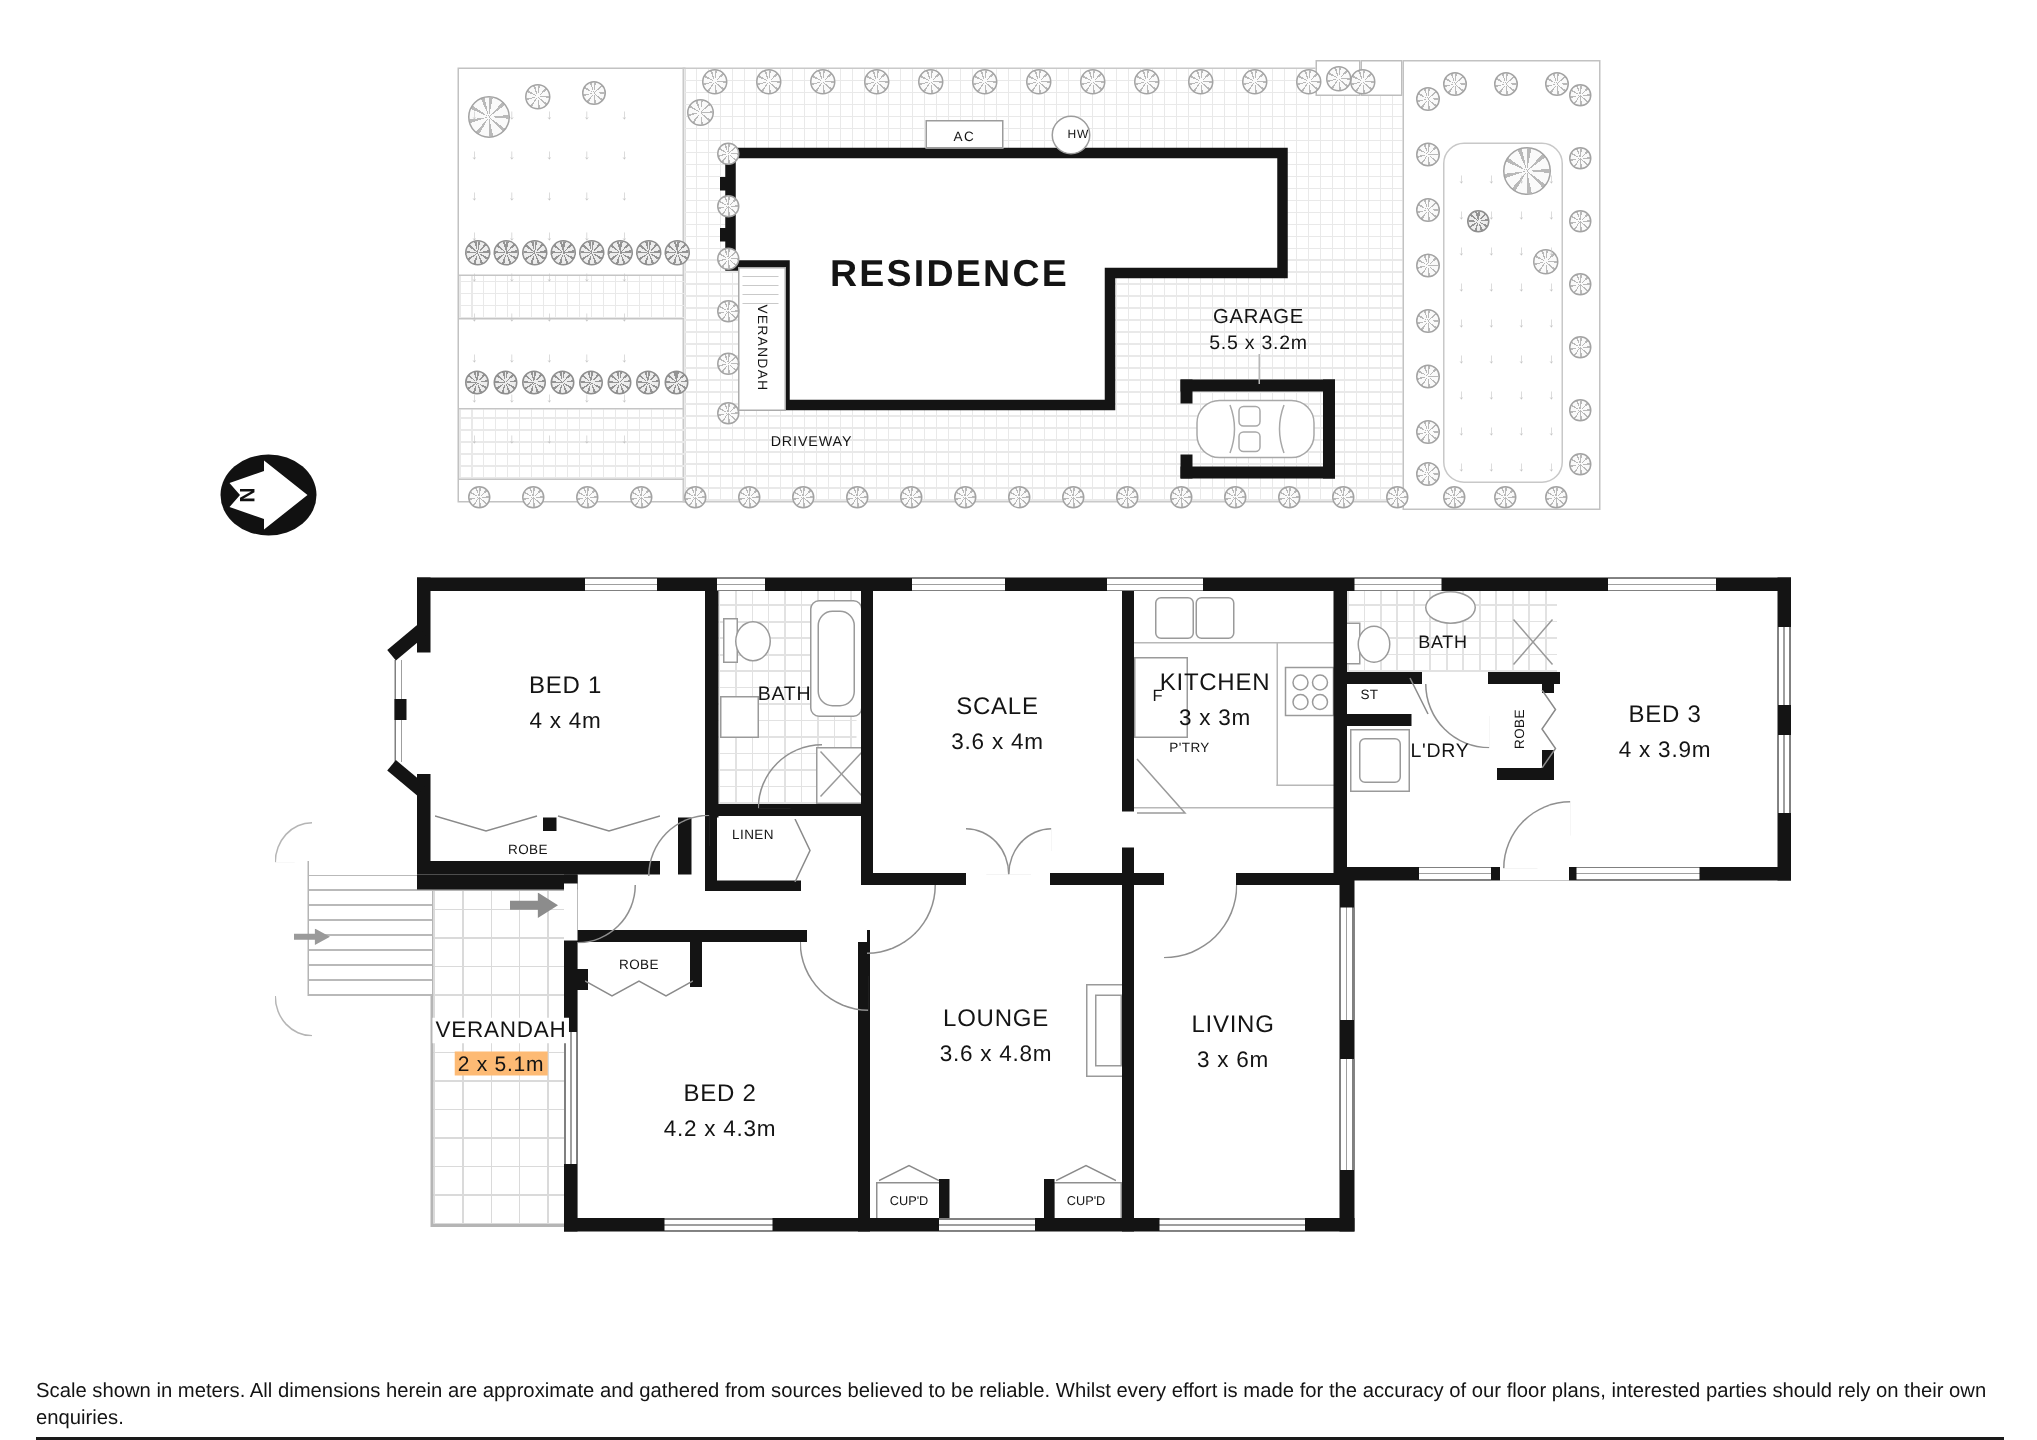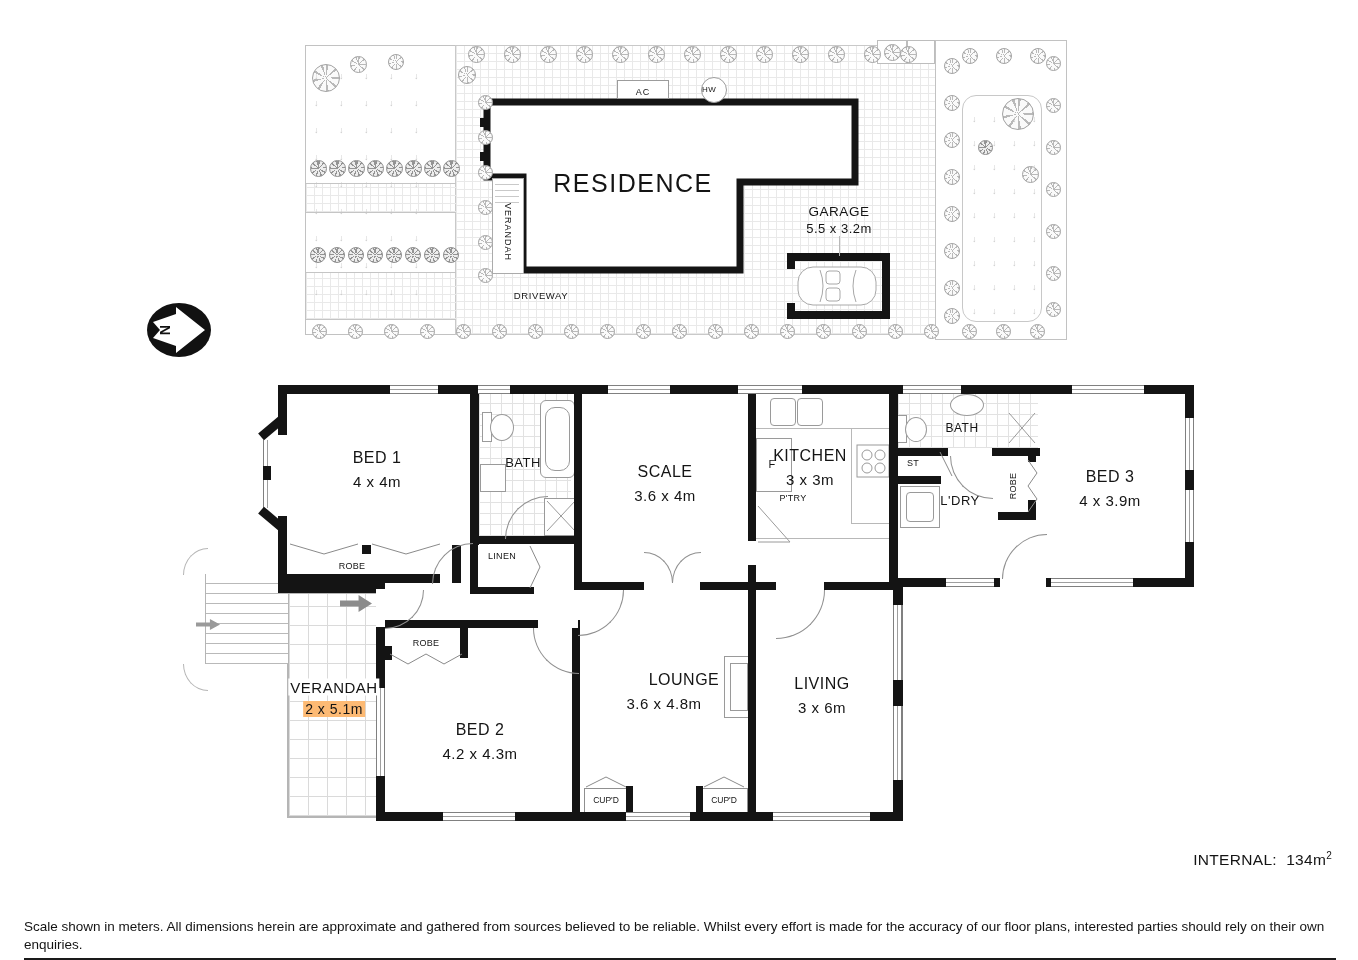--- a/index.html
+++ b/index.html
@@ -49,31 +49,31 @@
     <div class="arrow" style="left:497px;top:193px;width:18px;height:9px;"></div>
 
     <div class="abs" style="left:877px;top:40px;width:28px;height:22px;border:1px solid #bdbdbd;background:#fff;"></div>
     <div class="abs" style="left:907px;top:40px;width:26px;height:22px;border:1px solid #bdbdbd;background:#fff;"></div>
 
     <svg class="abs" style="left:300px;top:40px;" width="765" height="300" viewBox="0 0 765 300">
       <polygon points="187,62 555,62 555,142 440,142 440,230 223,230 223,137 187,137" fill="#ffffff" stroke="#141414" stroke-width="7"></polygon>
       <rect x="180" y="78" width="9" height="9" fill="#141414"></rect>
       <rect x="180" y="112" width="9" height="9" fill="#141414"></rect>
     </svg>
-    <div class="lbl" style="left:633px;top:183px;font-size:25px;font-weight:400;letter-spacing:1.5px;">RESIDENCE</div>
+    <div class="lbl" style="left:633px;top:183px;font-size:25px;font-weight:700;letter-spacing:1.5px;">RESIDENCE</div>
 
     <div class="abs" style="left:492px;top:178px;width:30px;height:94px;border:1px solid #ababab;background:#fff;">
       <div class="abs" style="left:2px;top:2px;width:24px;height:22px;background:repeating-linear-gradient(0deg,#c9c9c9 0 1px,transparent 1px 6px);"></div>
       <div style="position:absolute;left:50%;top:56%;transform:translate(-50%,-50%) rotate(90deg);font-size:9px;letter-spacing:1px;white-space:nowrap;">VERANDAH</div>
     </div>
 
     <div class="abs" style="left:617px;top:80px;width:50px;height:17px;border:1px solid #9c9c9c;background:#fff;text-align:center;">
       <span style="font-size:9px;line-height:17px;letter-spacing:1px;">AC</span>
     </div>
-    <div class="abs" style="left:701px;top:77px;width:24px;height:24px;border:1px solid #9c9c9c;border-radius:50%;background:#fff;text-align:left;">
+    <div class="abs" style="left:701px;top:77px;width:24px;height:24px;border:1px solid #9c9c9c;border-radius:50%;background:#fff;text-align:right;">
       <span style="font-size:8px;line-height:24px;letter-spacing:.5px;">HW</span>
     </div>
 
     <i class="w" style="left:787px;top:253px;width:103px;height:8px;"></i>
     <i class="w" style="left:882px;top:253px;width:8px;height:66px;"></i>
     <i class="w" style="left:787px;top:311px;width:103px;height:8px;"></i>
     <i class="w" style="left:787px;top:253px;width:8px;height:16px;"></i>
     <i class="w" style="left:787px;top:303px;width:8px;height:16px;"></i>
     <svg class="abs" style="left:796px;top:263px;" width="82" height="46" viewBox="0 0 82 46">
       <rect x="2" y="4" width="78" height="38" rx="15" fill="#fff" stroke="#a8a8a8"></rect>
@@ -430,21 +430,21 @@
     <div class="lbl small" style="left:1013px;top:486px;transform:translate(-50%,-50%) rotate(-90deg);">ROBE</div>
     <div class="lbl room" style="left:1110px;top:477px;">BED 3</div>
     <div class="lbl dims" style="left:1110px;top:500px;">4 x 3.9m</div>
     <div class="lbl small" style="left:352px;top:566px;">ROBE</div>
     <div class="lbl small" style="left:502px;top:556px;">LINEN</div>
     <div class="lbl room" style="left:334px;top:687px;font-size:15px;background:#fff;padding:0 2px;">VERANDAH</div>
     <div class="lbl dims" style="left:334px;top:709px;font-size:14px;background:#fdba74;padding:0 2px;">2 x 5.1m</div>
     <div class="lbl small" style="left:426px;top:643px;">ROBE</div>
     <div class="lbl room" style="left:480px;top:730px;">BED 2</div>
     <div class="lbl dims" style="left:480px;top:753px;">4.2 x 4.3m</div>
-    <div class="lbl room" style="left:684px;top:680px;">LOUNGE</div>
+    <div class="lbl room" style="left:664px;top:680px;">LOUNGE</div>
     <div class="lbl dims" style="left:664px;top:703px;">3.6 x 4.8m</div>
     <div class="lbl room" style="left:822px;top:684px;">LIVING</div>
     <div class="lbl dims" style="left:822px;top:707px;">3 x 6m</div>
     <div class="lbl" style="left:606px;top:800px;font-size:8.5px;letter-spacing:0;">CUP'D</div>
     <div class="lbl" style="left:724px;top:800px;font-size:8.5px;letter-spacing:0;">CUP'D</div>
    </div>
   </div>
 
   <div class="abs" style="left:0;top:840px;width:320px;height:60px;">
     
@@ -456,18 +456,17 @@
     
     
     
     
     
     
     
   </div>
 
   <div class="abs" style="left:1032px;top:844px;width:300px;text-align:right;font-size:15.5px;line-height:24px;letter-spacing:.3px;">
-    <div><span>INTERNAL:</span>&nbsp; <span>134m</span><sup>2</sup></div>
   </div>
 
   <div class="abs" style="left:24px;top:918px;width:1312px;font-size:13.5px;line-height:18px;padding-bottom:4px;border-bottom:2px solid #1a1a1a;">Scale shown in meters. All dimensions herein are approximate and gathered from sources believed to be  reliable. Whilst every effort is made for the accuracy of our floor plans, interested parties should rely on their own enquiries.</div>
 
 </div>
 
 </body></html>

